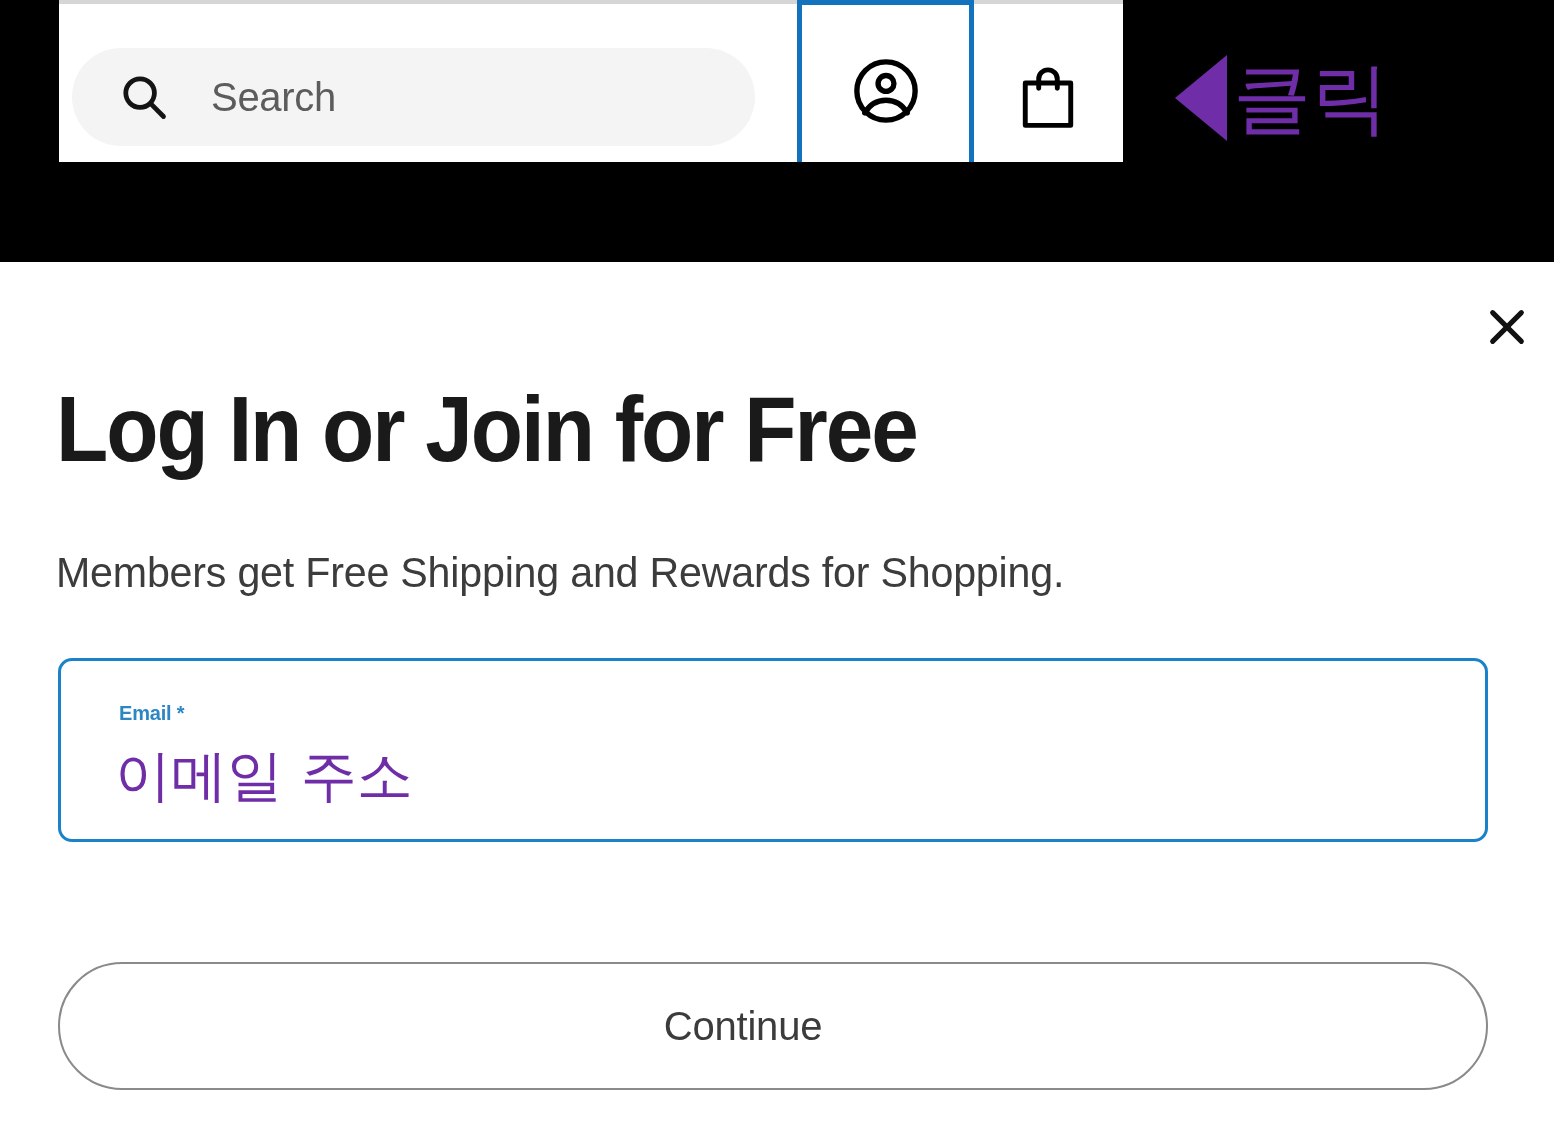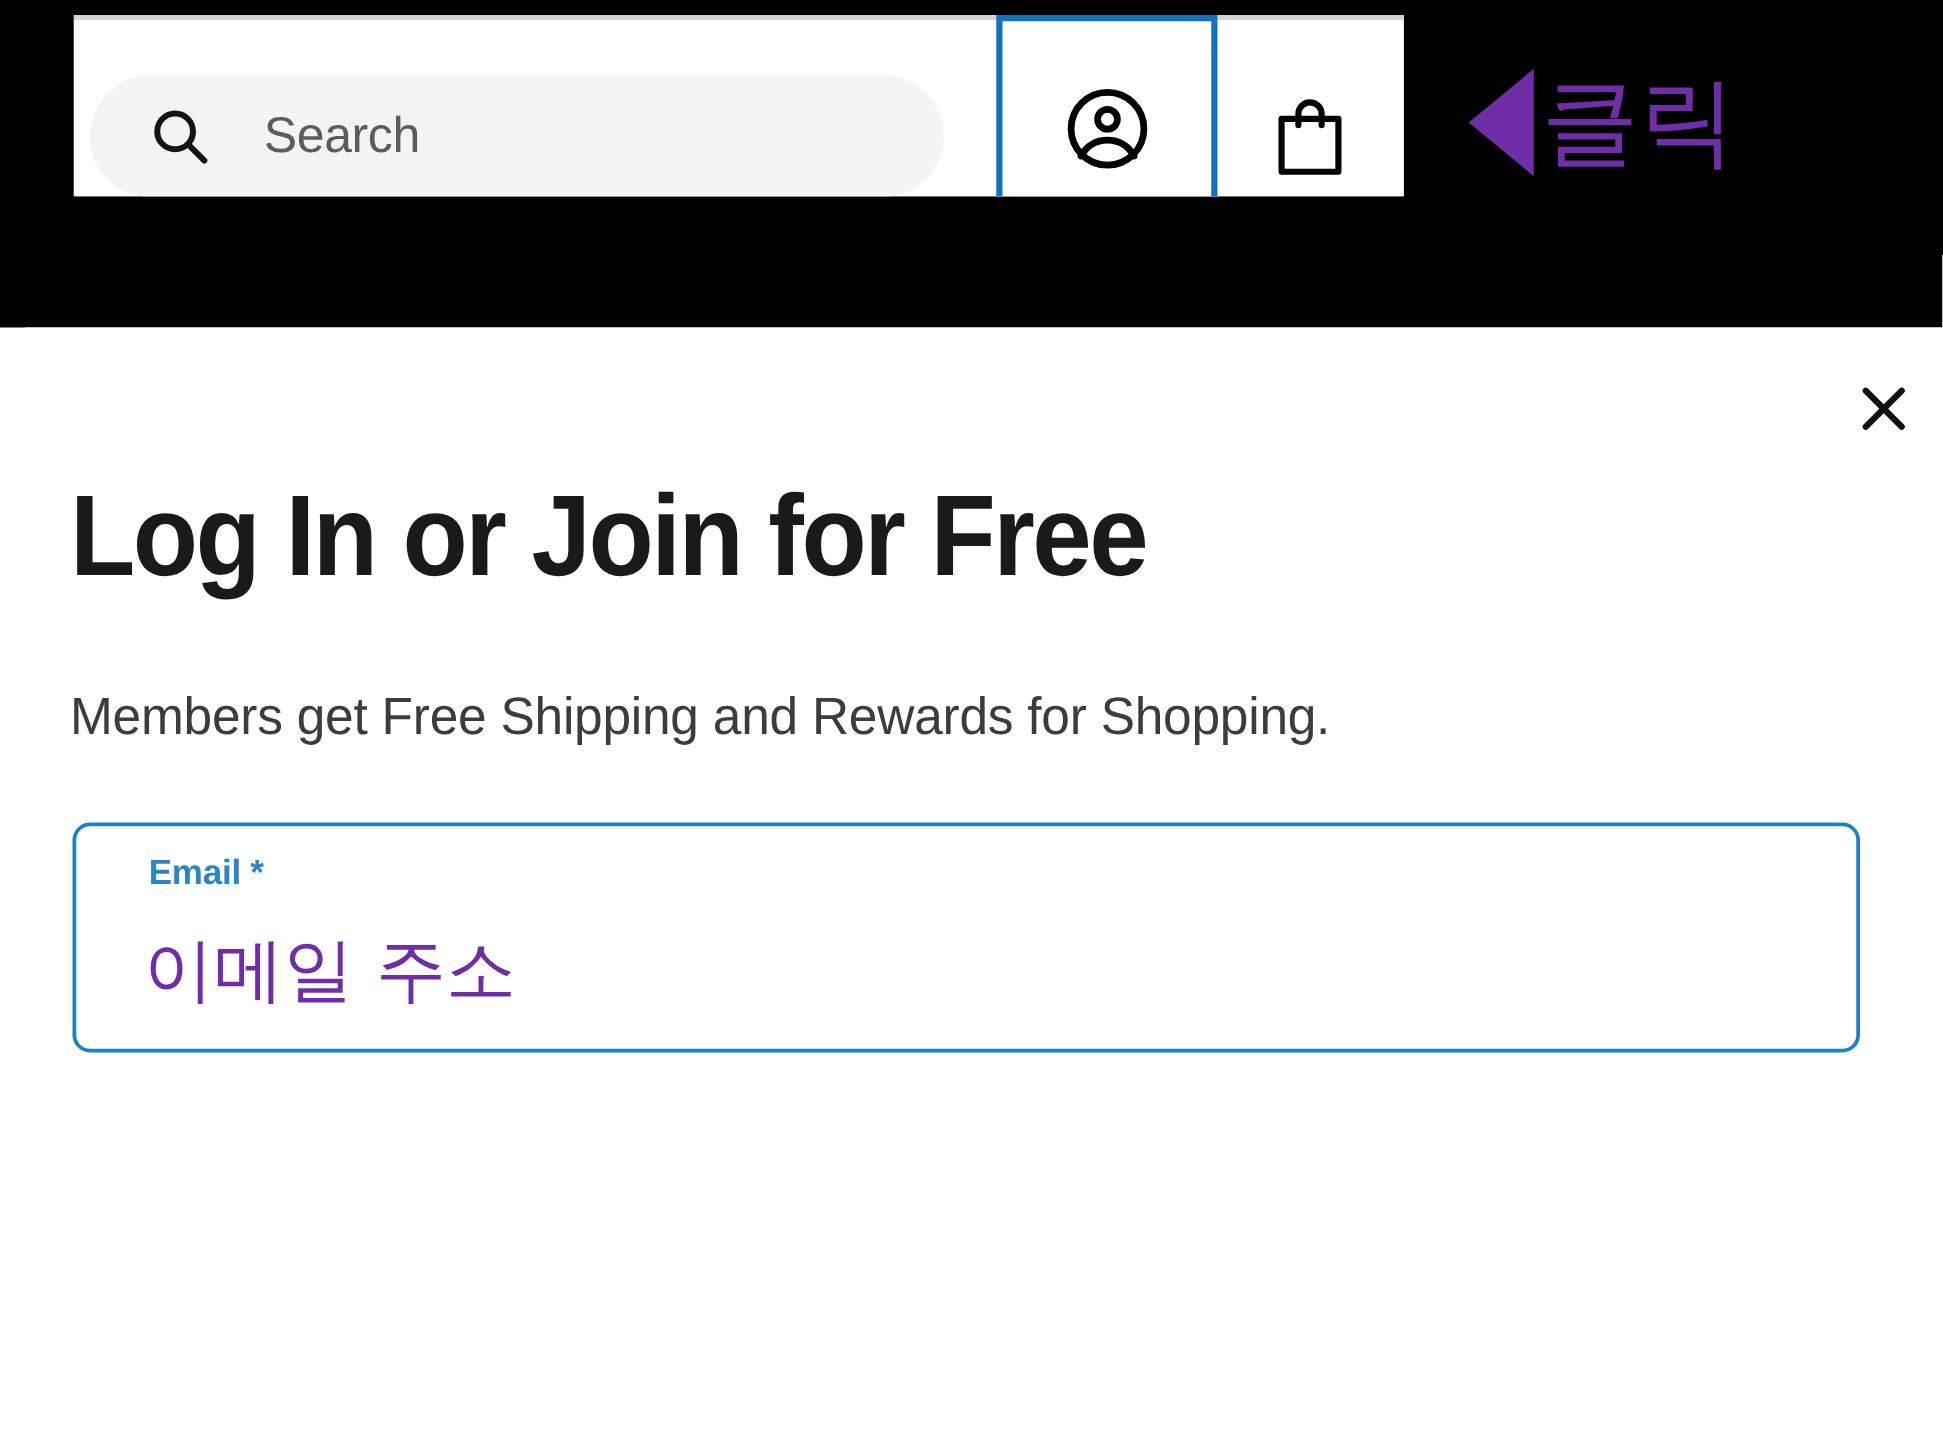--- a/index.html
+++ b/index.html
@@ -25,23 +25,23 @@
     top: 0;
     width: 1554px;
     height: 262px;
     background: #000000;
     overflow: hidden;
   }
 
   .browser-panel {
     position: absolute;
     left: 59px;
-    top: 12px;
+    top: 0px;
     width: 1064px;
-    height: 145px;
+    height: 162px;
     background: #ffffff;
     overflow: hidden;
   }
 
   .panel-topline {
     position: absolute;
     left: 0;
     top: 0;
     width: 1064px;
     height: 4px;
@@ -222,23 +222,23 @@
     top: 396px;
     width: 1430px;
     height: 184px;
     border: 3px solid #1a82c8;
     border-radius: 14px;
     background: #ffffff;
   }
   .email-label {
     position: absolute;
     left: 58px;
-    top: 21px;
-    font-family: "Liberation Sans", sans-serif;
-    font-size: 28px;
+    top: 41px;
+    font-family: "Liberation Sans", sans-serif;
+    font-size: 20px;
     font-weight: bold;
     color: #2d86c4;
     letter-spacing: -0.2px;
     white-space: nowrap;
   }
   .email-value {
     position: absolute;
     left: 54px;
     top: 78px;
     font-family: "DejaVu Sans", sans-serif;
@@ -342,15 +342,18 @@
 
     <div class="modal-title">Log In or Join for Free</div>
 
     <div class="modal-subtitle">Members get Free Shipping and Rewards for Shopping.</div>
 
     <div class="email-field">
       <span class="email-label">Email *</span>
       <span class="email-value">이메일 주소</span>
     </div>
 
+    <div class="continue-btn">
+      <span class="continue-label">Continue</span>
+    </div>
 
   </div>
 </div>
 
 </body></html>

